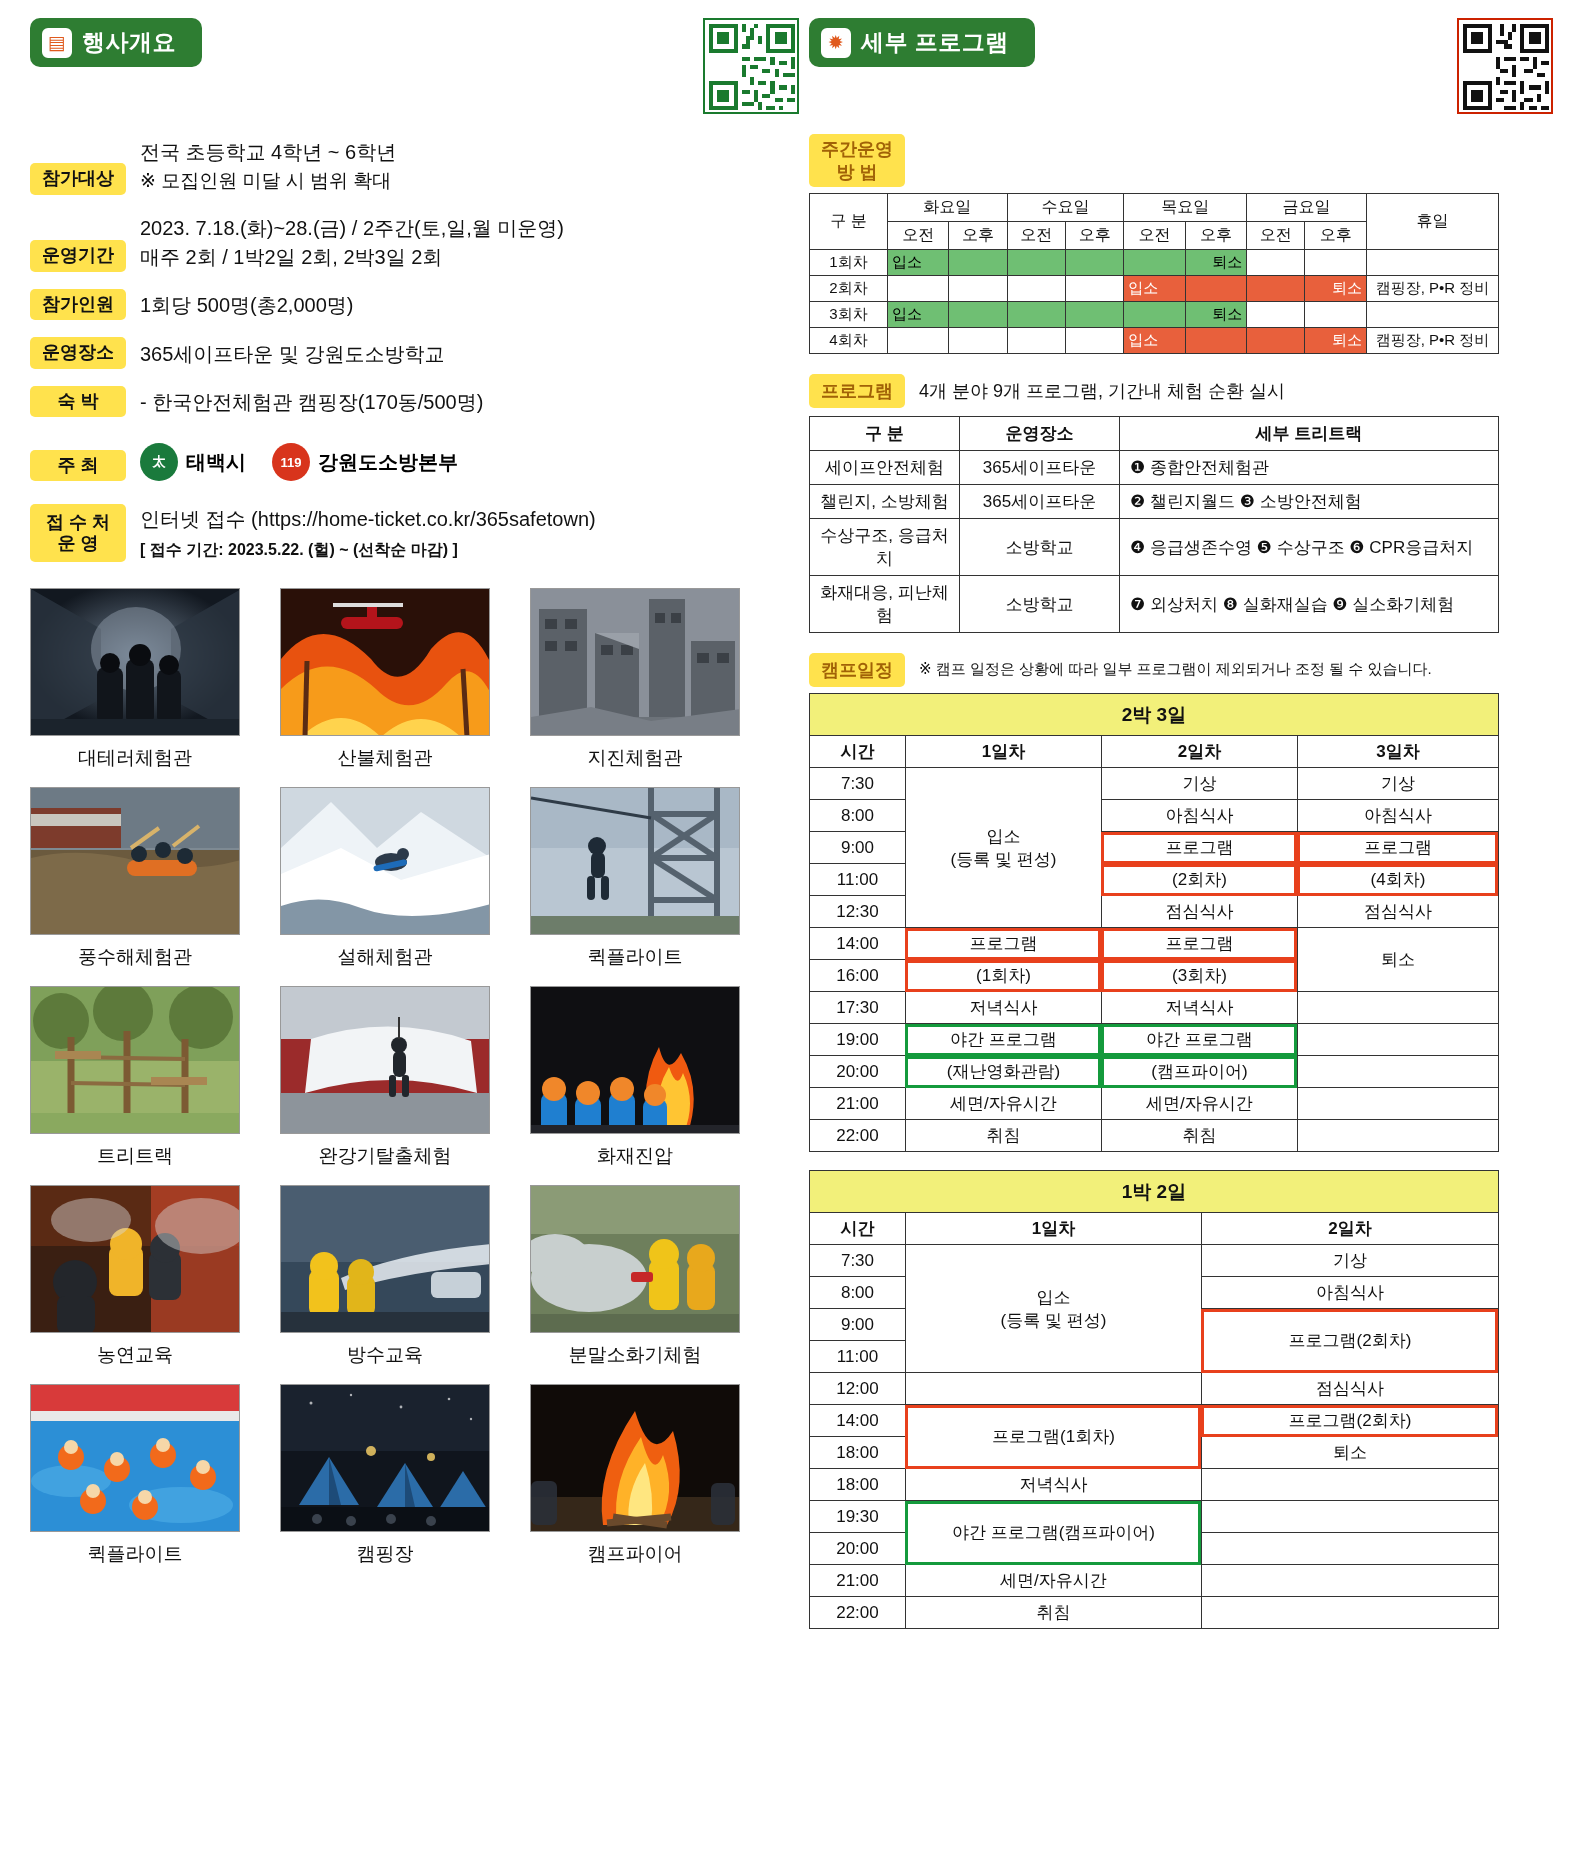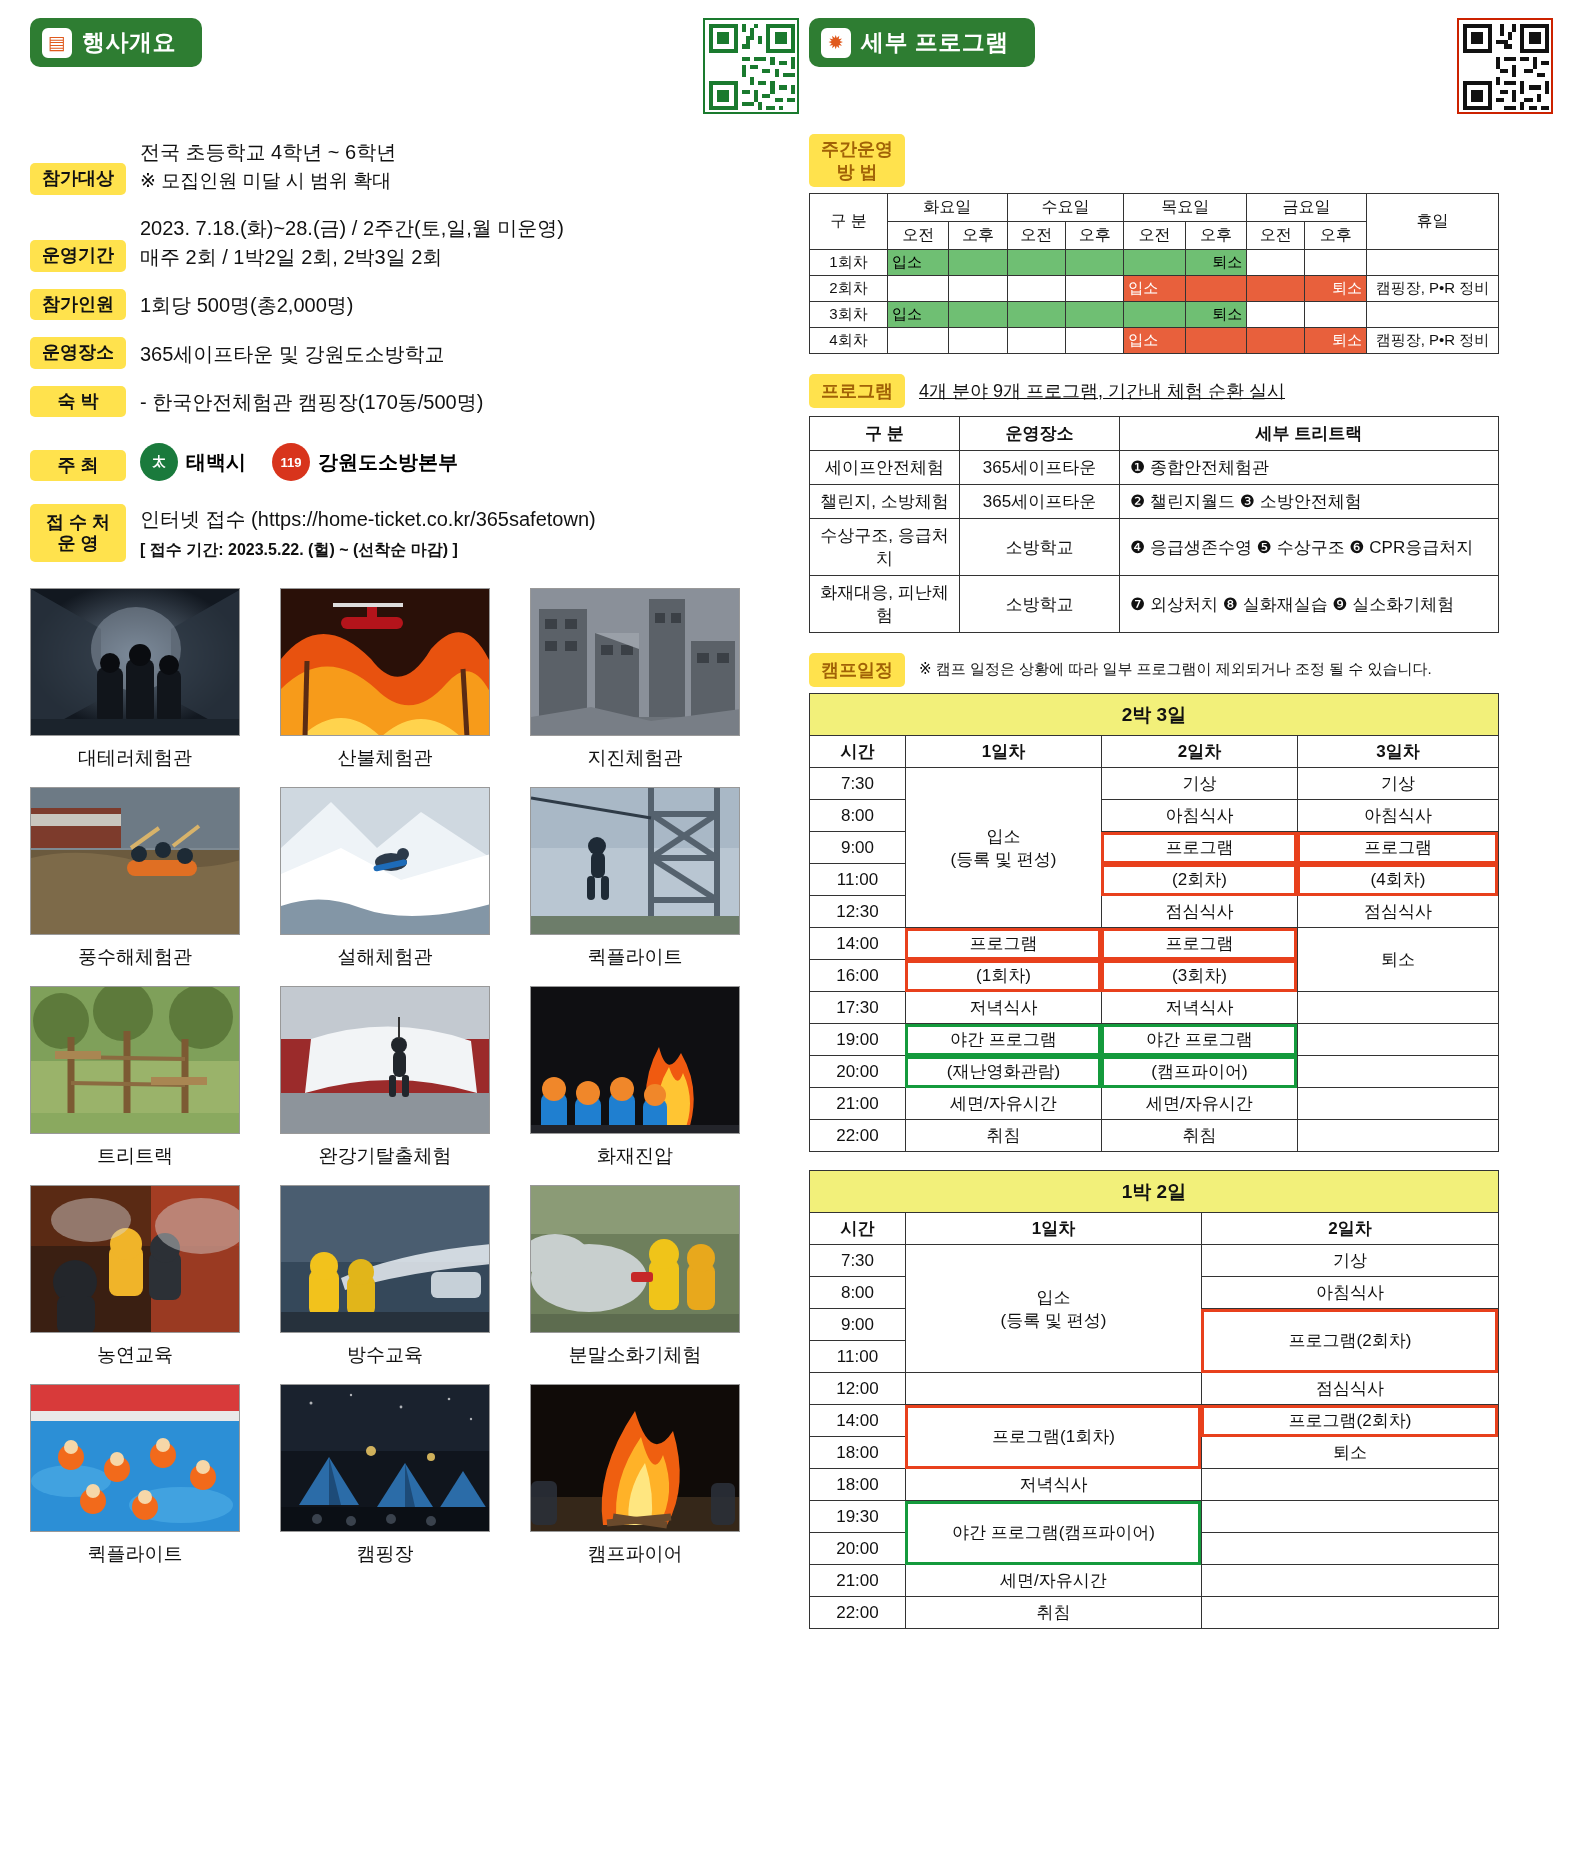--- a/index.html
+++ b/index.html
@@ -763,21 +763,21 @@
             <td class="bar-orange lbl" style="text-align:right">퇴소</td>
             <td class="lbl">캠핑장, P•R 정비</td>
           </tr>
         </tbody>
       </table>
     </div>
 
     <div class="sec-block">
       <div class="flex-row">
         <div class="yellow-tag">프로그램</div>
-        <div class="info-text" style="font-size:18px;padding-top:4px;text-decoration:underline;">4개 분야 9개 프로그램, 기간내 체험 순환 실시</div>
+        <div class="info-text" style="font-size:18px;padding-top:4px;">4개 분야 9개 프로그램, 기간내 체험 순환 실시</div>
       </div>
 
       <table class="tbl prog">
         <thead>
           <tr>
             <th style="width:150px;">구 분</th>
             <th style="width:160px;">운영장소</th>
             <th>세부 트리트랙</th>
           </tr>
         </thead>

